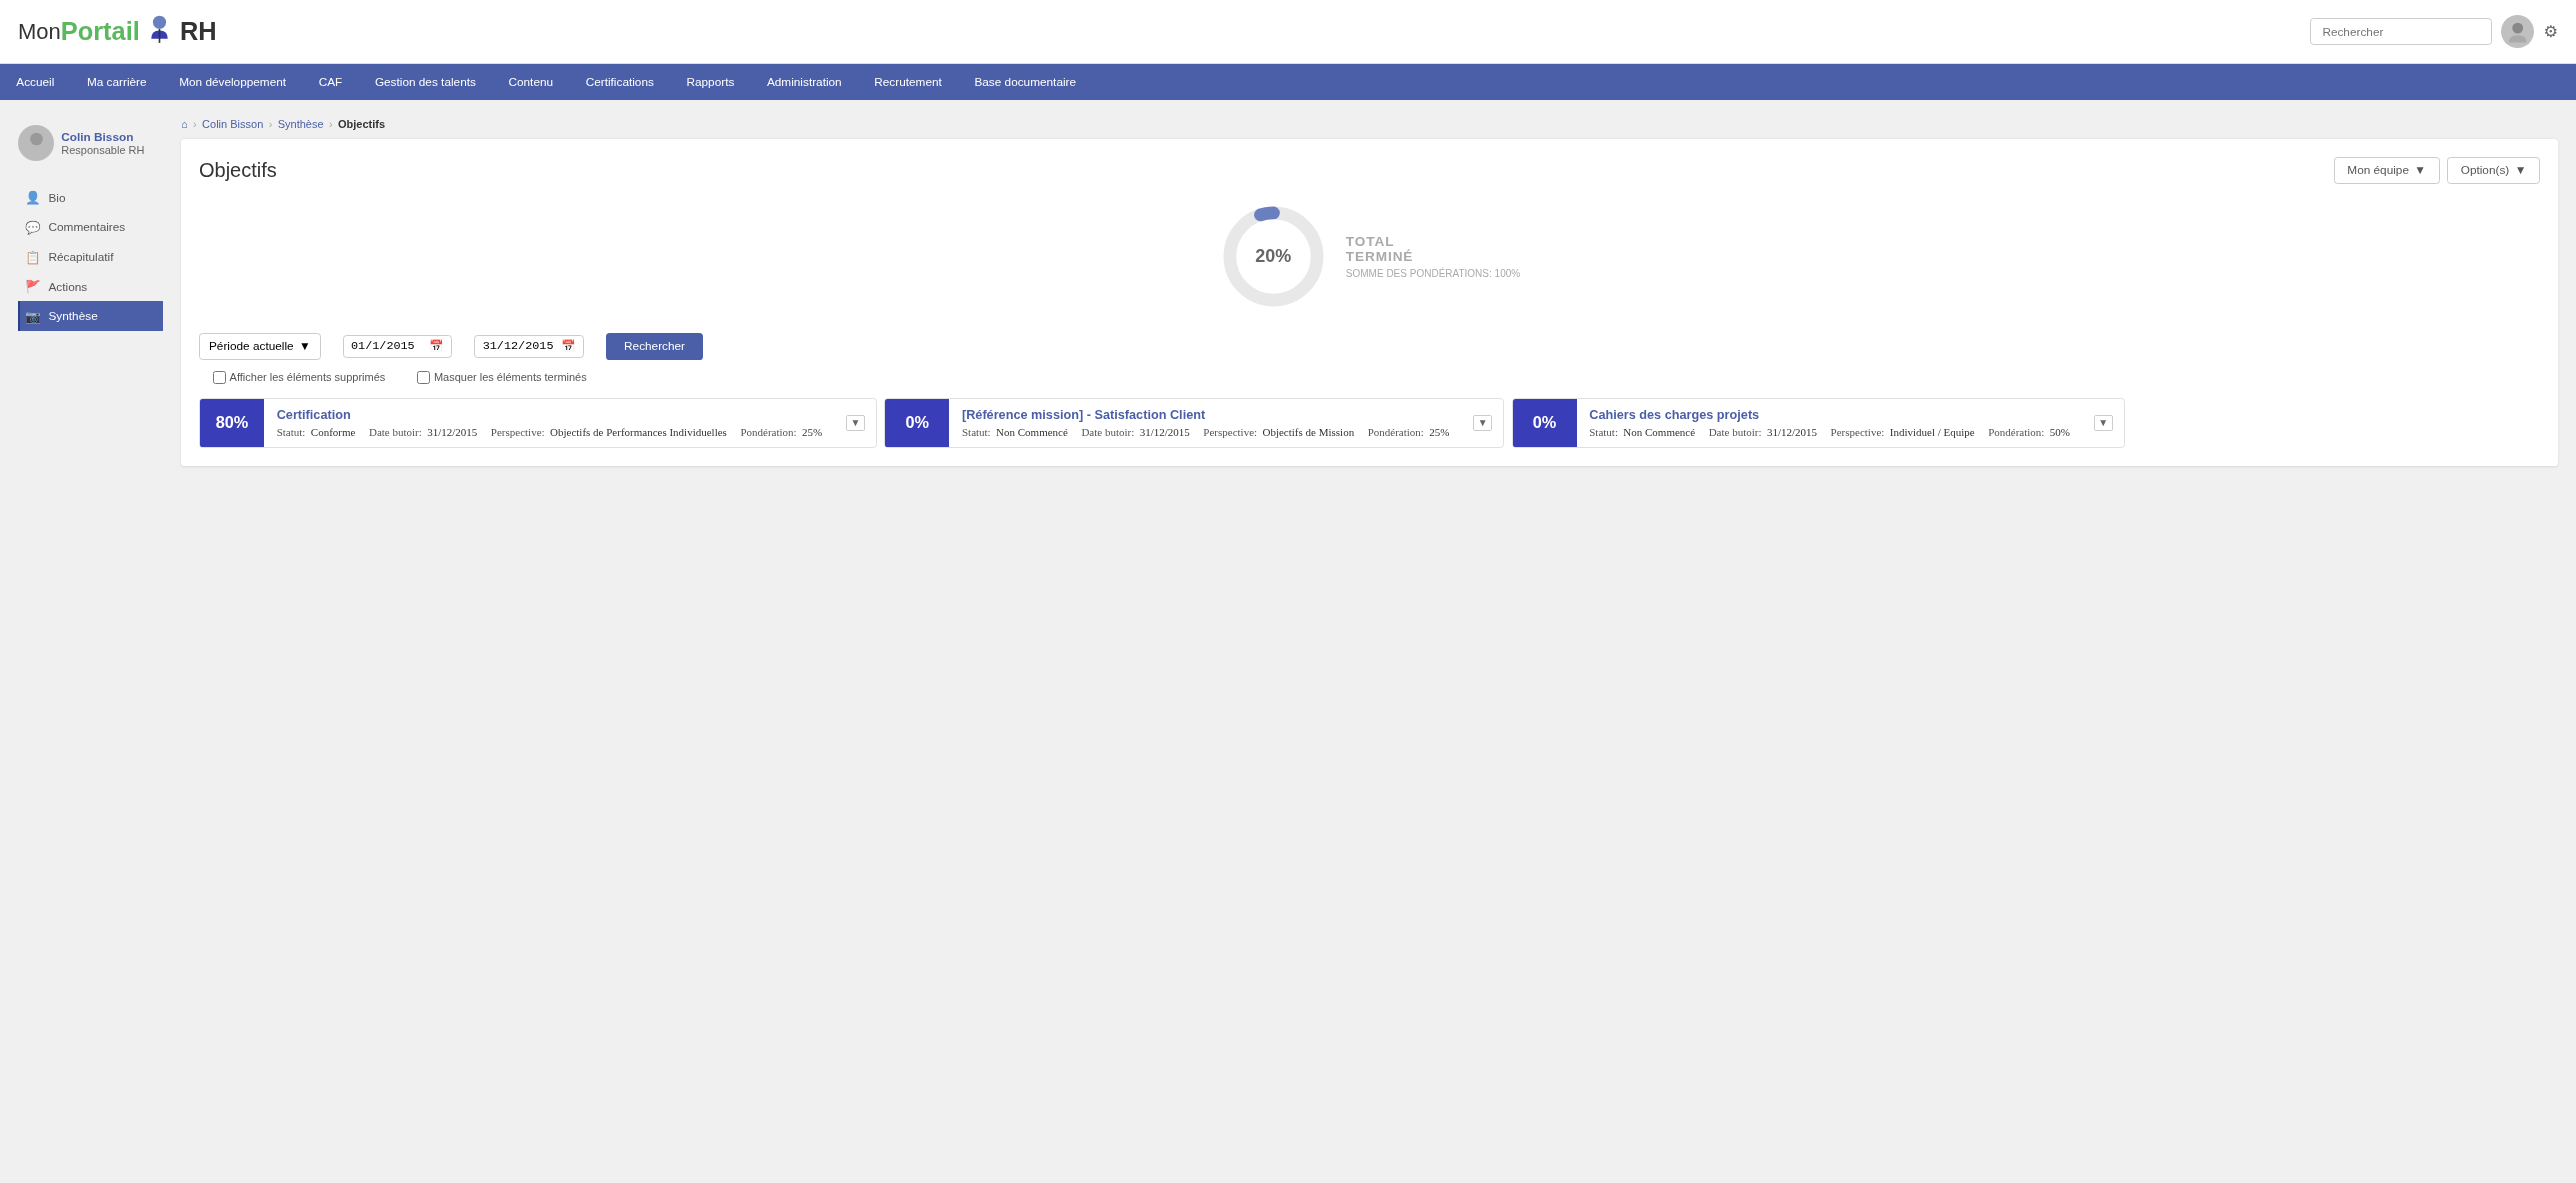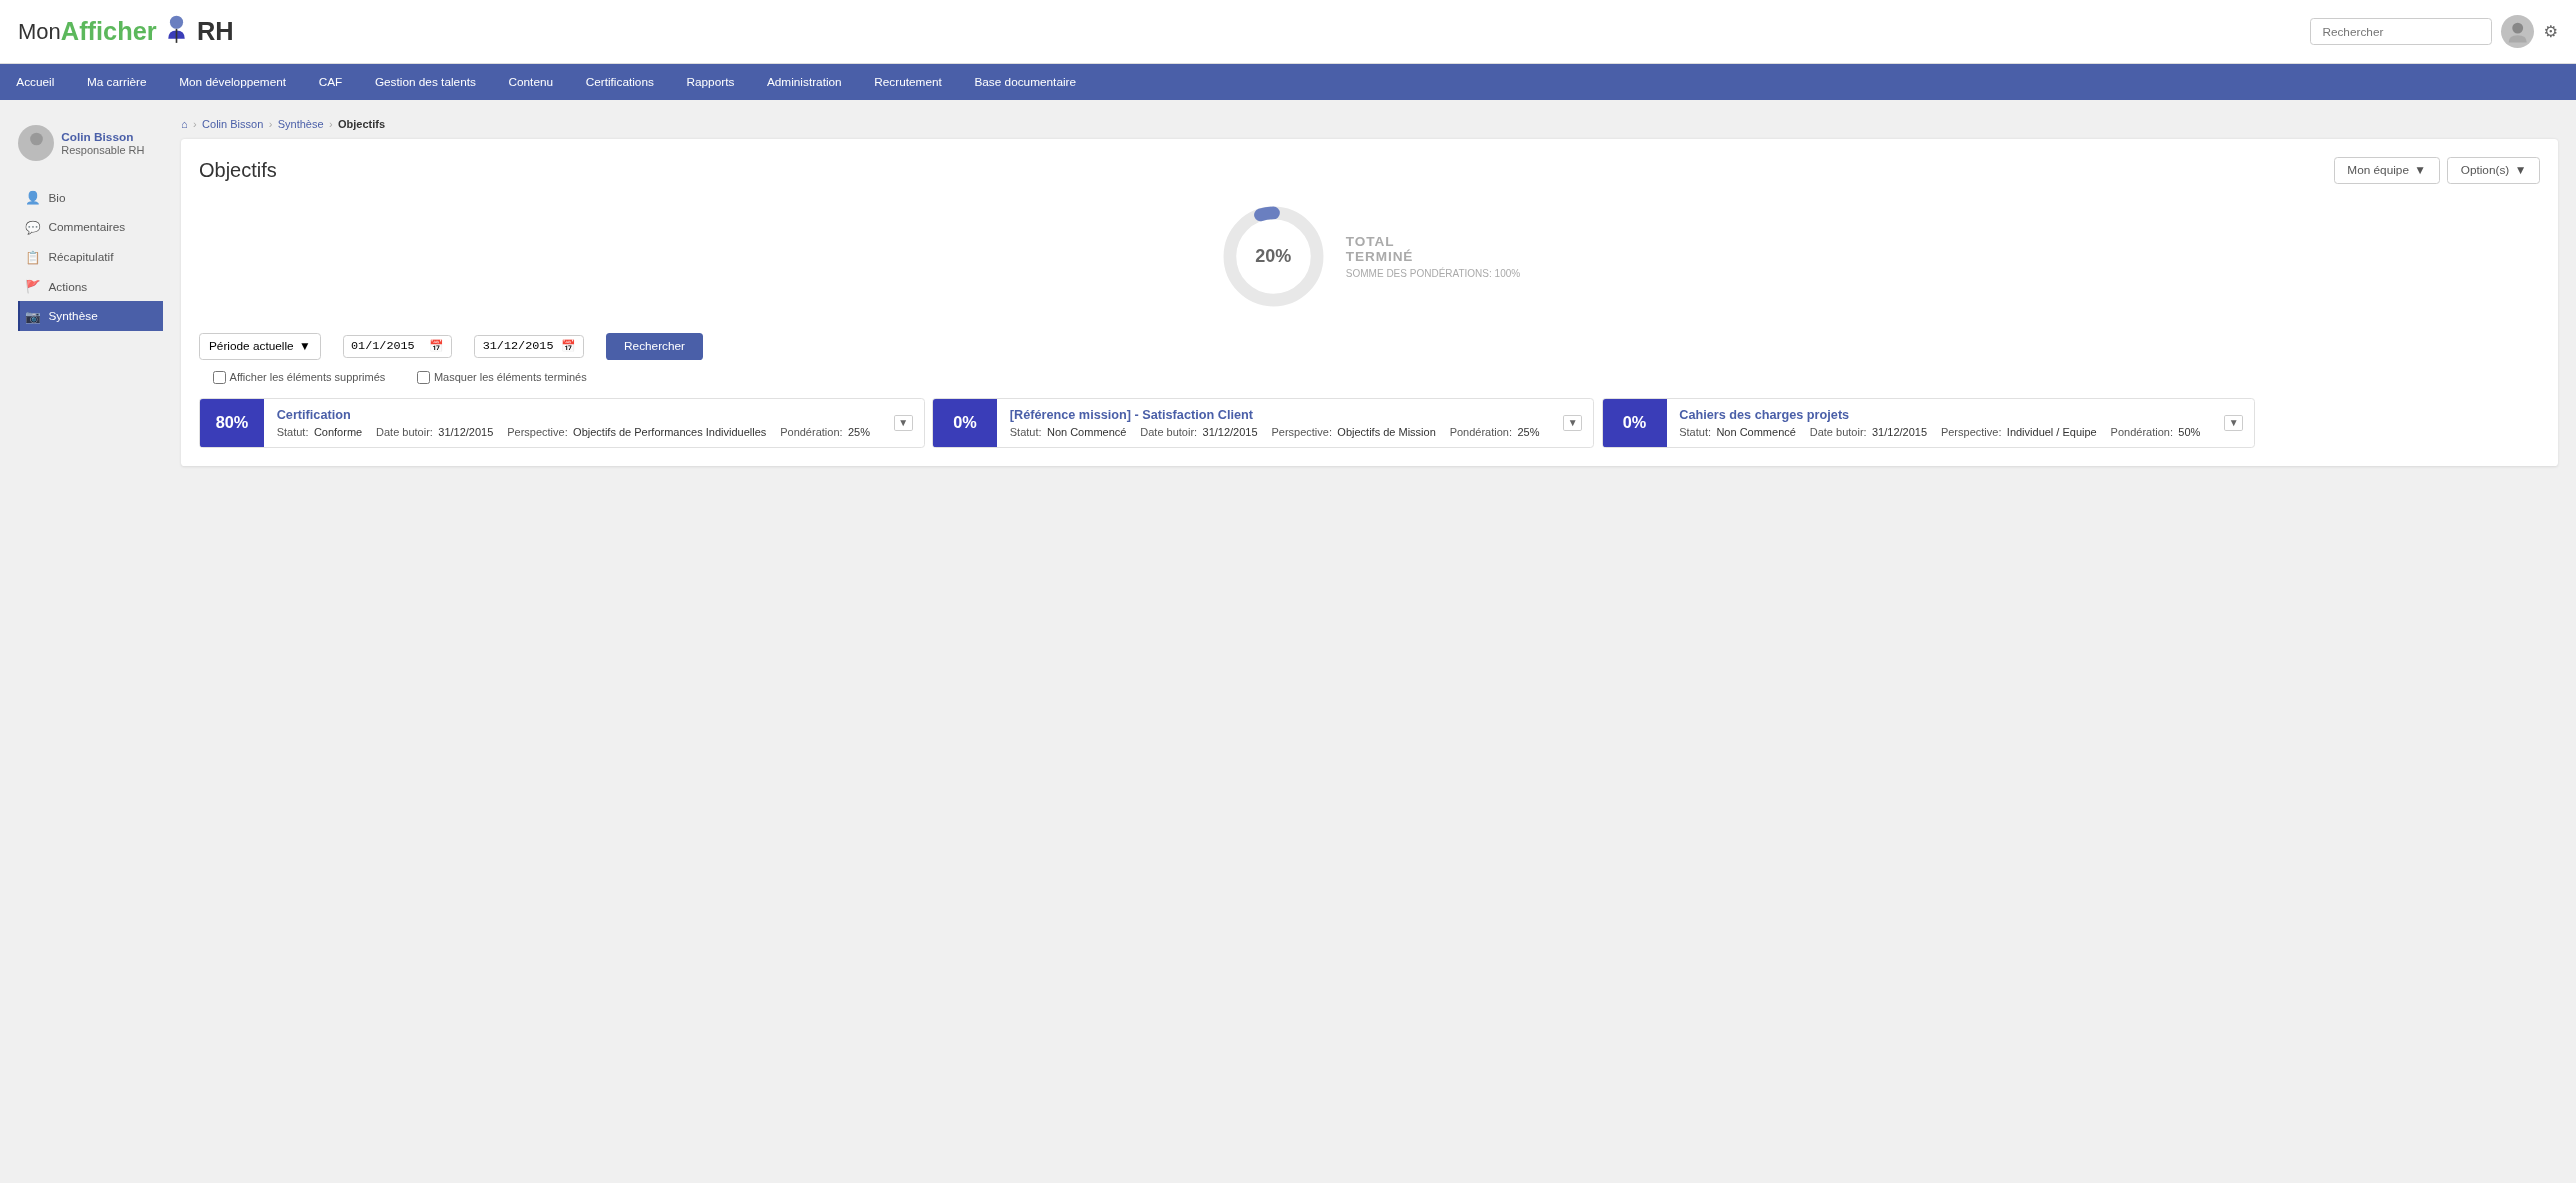--- a/index.html
+++ b/index.html
@@ -71,33 +71,33 @@
 
     .checkboxes-row { display: flex; gap: 18px; margin-bottom: 14.5px; font-size: 11px; color: #555; }
     .checkboxes-row label { display: flex; align-items: center; gap: 3.6px; cursor: pointer; padding-left: 14px; }
 
     
     .obj-list { display: flex; flex-direction: row; gap: 7.3px; }
     .obj-item { display: flex; align-items: stretch; border: 0.9px solid #e0e0e0; border-radius: 3.6px; overflow: hidden; }
     .obj-pct { width: 64px; flex-shrink: 0; background: #3a3db8; color: #fff; display: flex; align-items: center; justify-content: center; font-size: 16.3px; font-weight: bold; }
     .obj-details { flex: 1; padding: 9px 12.7px; }
     .obj-title { color: #4a5fa8; font-size: 12.7px; font-weight: bold; margin-bottom: 3.6px; cursor: pointer; }
-    .obj-meta { font-size: 11px; color: #555; display: flex; gap: 5.4px; flex-wrap: wrap; }
+    .obj-meta { font-size: 11px; color: #555; display: flex; gap: 5.4px; flex-wrap: wrap; font-family: Liberation Serif, serif; }
     .obj-meta span { color: #333; }
     .obj-meta .label { color: #555; font-weight: normal; }
     .obj-expand { padding: 7.3px 11px; display: flex; align-items: center; cursor: pointer; color: #666; }
     .chevron-down { border: 0.9px solid #ccc; border-radius: 1.8px; padding: 1.8px 3.6px; font-size: 10px; background: #fff; }
   </style>
 </head>
 <body>
 
 <div class="header">
   <div class="logo">
     <span class="logo-mon">Mon</span>
-      <span class="logo-portail">Afficher</span>
+      <span class="logo-portail">Portail</span>
     <span class="logo-icon">
       <svg viewBox="0 0 40 40" width="33" height="33">
         <circle cx="20" cy="10" r="8" fill="#6a7fc0"></circle>
         <path d="M10 30 Q10 20 20 20 Q30 20 30 30" fill="#3a3db8"></path>
         <line x1="20" y1="18" x2="20" y2="35" stroke="#333" stroke-width="2"></line>
       </svg>
     </span>
     <span class="logo-rh">RH</span>
   </div>
   <div class="header-right">

